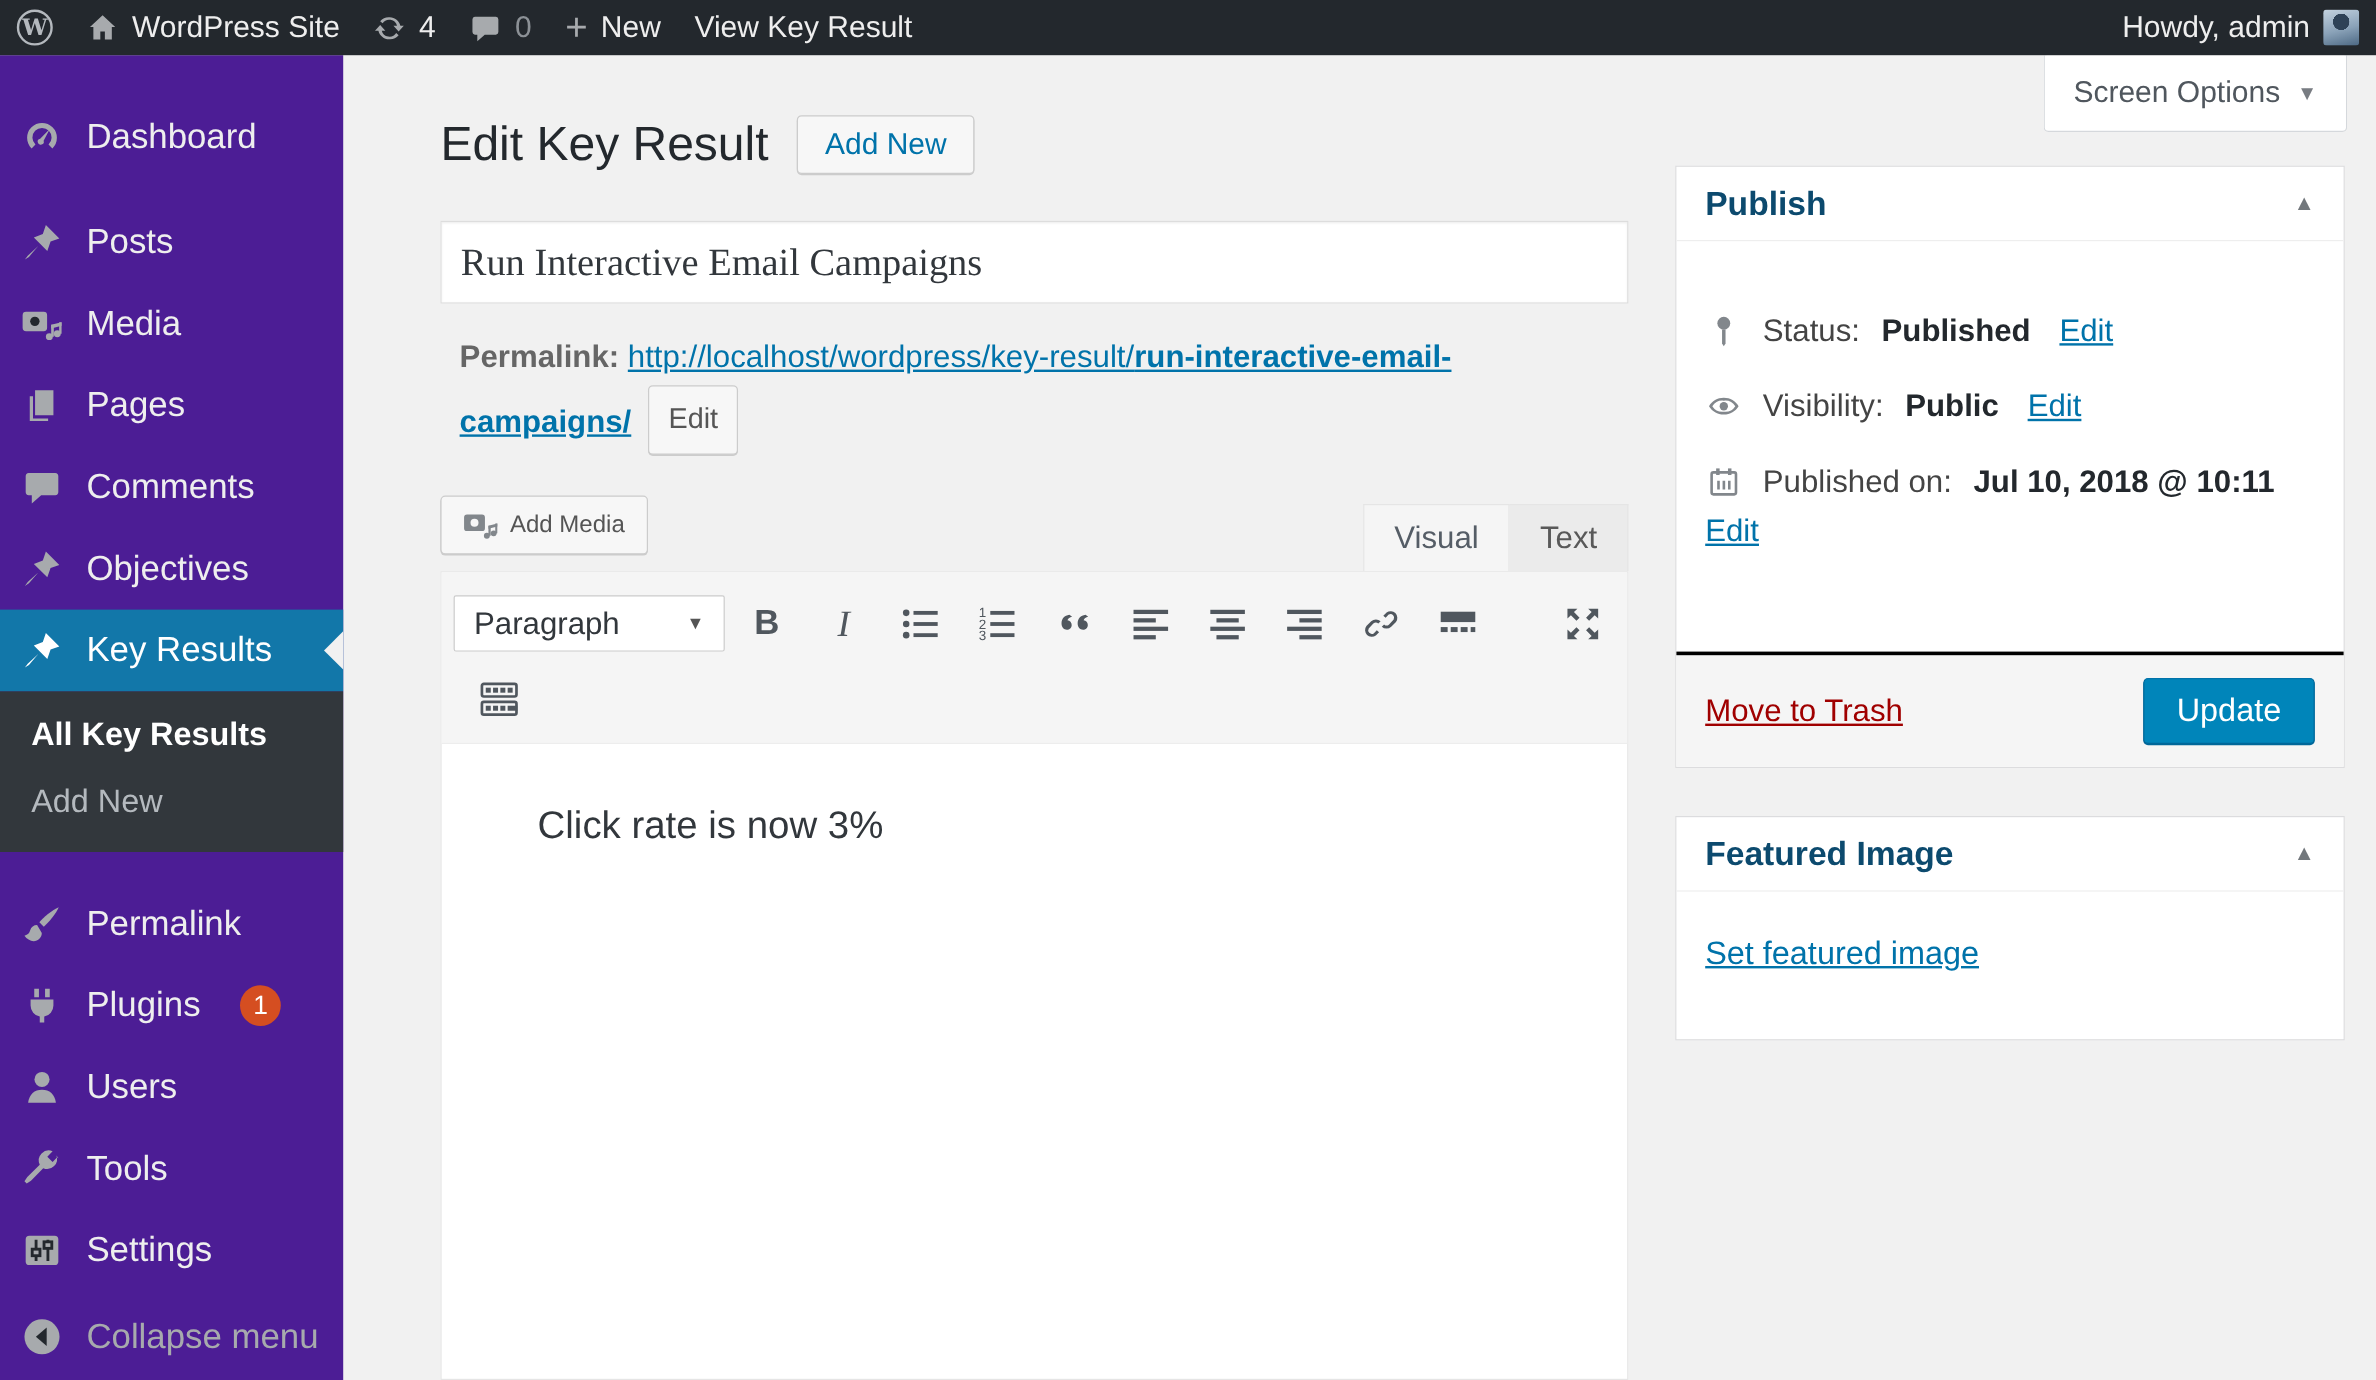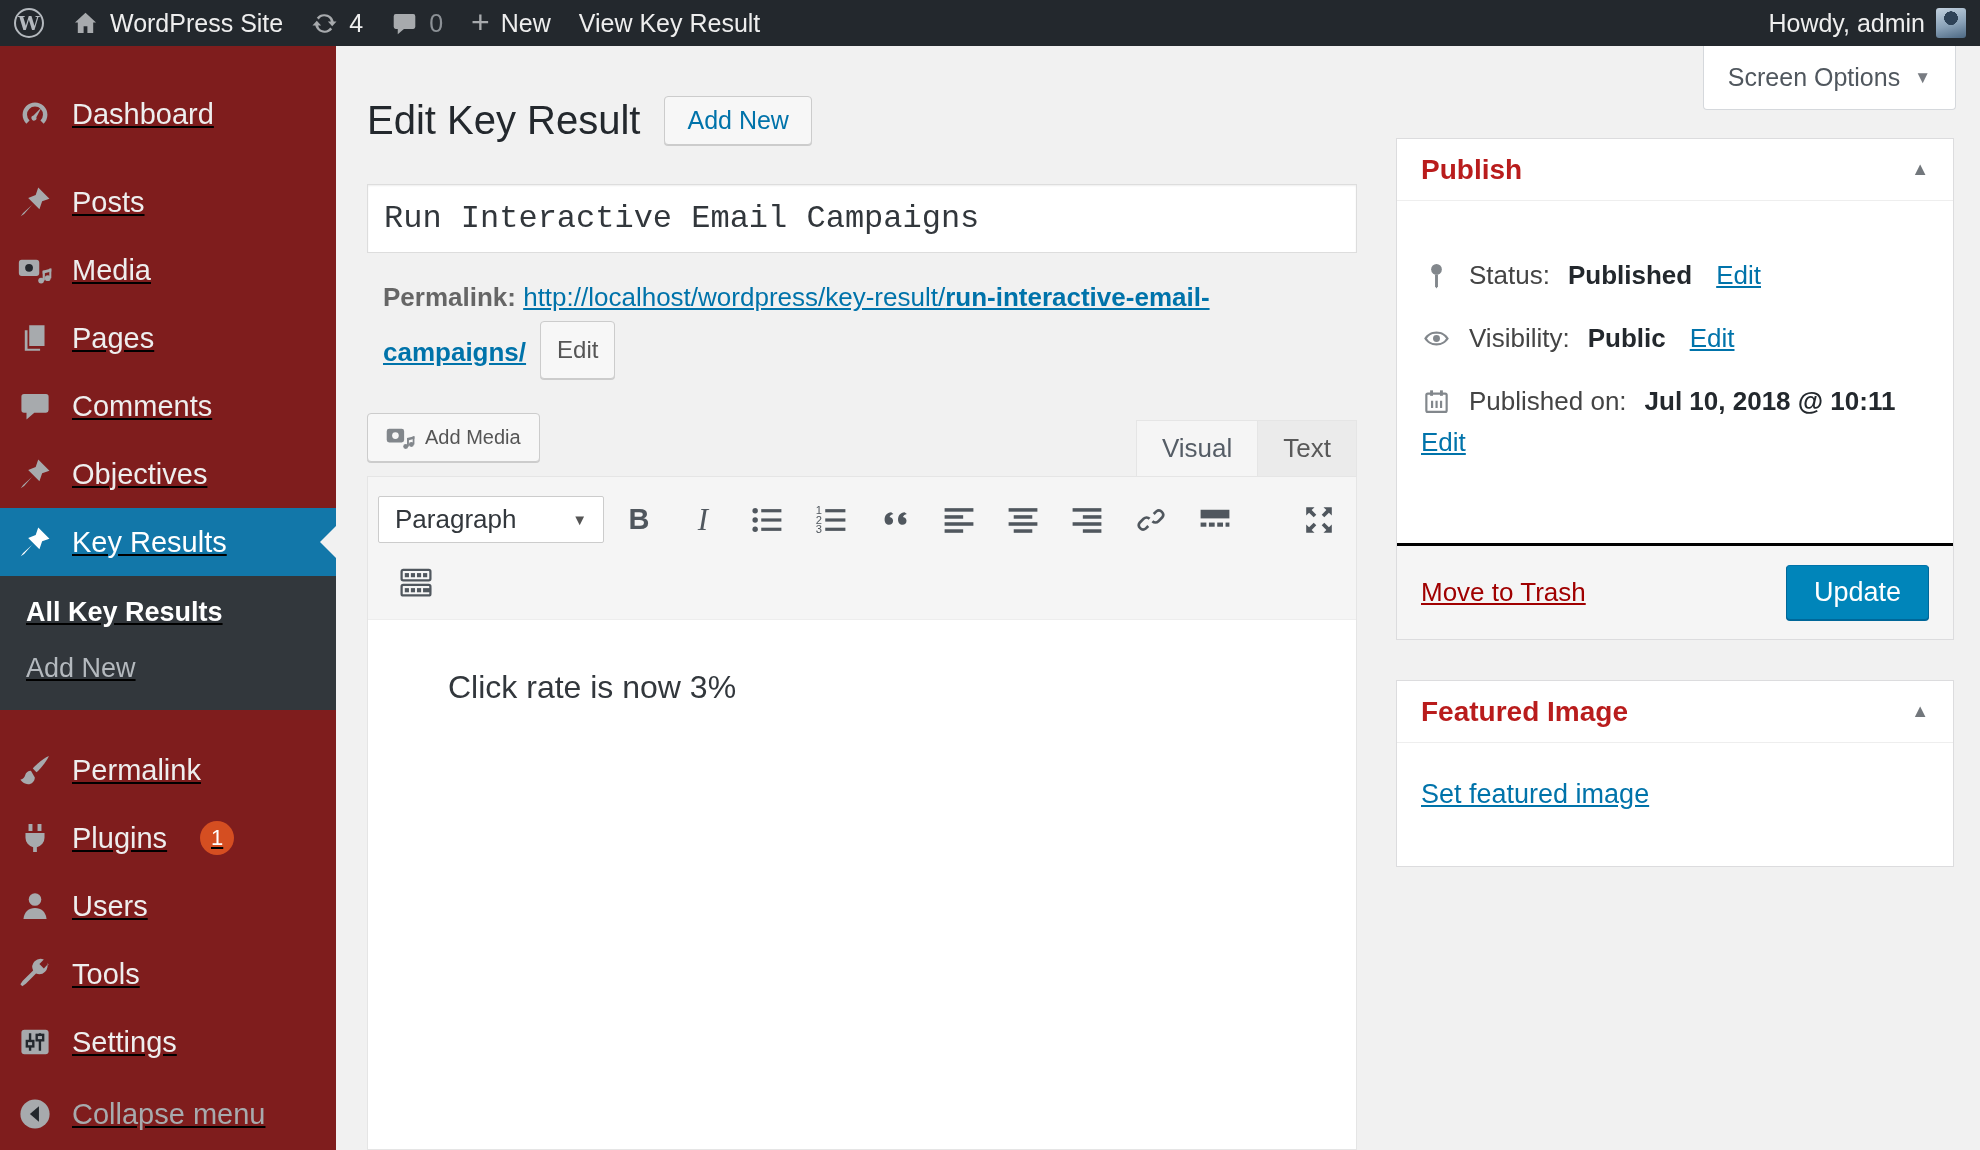--- a/index.html
+++ b/index.html
@@ -18,21 +18,21 @@
             font-family:"DejaVu Serif","Liberation Serif",serif; font-size:19px; font-weight:bold;
             display:flex; align-items:center; justify-content:center; }
   .ab-count-strong { color:#eee; }
   .ab-count-muted { color:#8c9196; }
   .ab-plus { font-size:32px; font-weight:300; color:#a7aaad; line-height:1; margin-top:-3px; }
   .avatar { width:30px; height:30px; border-radius:3px;
             background: radial-gradient(circle at 50% 34%, #2e4257 0 27%, rgba(0,0,0,0) 28%),
                         linear-gradient(165deg,#c3d2df 0%,#8aa2b8 55%,#4c6883 100%); }
 
   
-  .sidebar { position:absolute; left:0; top:46px; width:336px; height:1104px; background:#7f1d1d; z-index:40;text-decoration:underline; }
+  .sidebar { position:absolute; left:0; top:46px; width:286px; height:1104px; background:#4c1d95; z-index:40; }
   .menu { list-style:none; margin-top:34px; }
   .menu-item { position:relative; height:68px; display:flex; align-items:center; gap:19px;
                padding-left:17px; color:#eeeeee; font-size:29px; cursor:pointer; }
   .menu-item .mi { width:36px; display:flex; justify-content:center; color:#a7aaad; --cut:#23282d; }
   .menu-item .mi svg { width:34px; height:34px; fill:currentColor; }
   .menu-sep { height:20px; }
   .menu-item.active { background:#1277a9; color:#fff; }
   .menu-item.active .mi { color:#fff; --cut:#1277a9; }
   .active-arrow { position:absolute; right:0; top:50%; transform:translateY(-50%);
                   width:0; height:0; border-top:16px solid transparent; border-bottom:16px solid transparent;
@@ -57,21 +57,21 @@
 
   .page-header { position:absolute; left:45px; top:50px; display:flex; align-items:center; gap:24px; }
   .page-header h1 { font-size:40px; font-weight:400; color:#23282d; }
   .btn { display:inline-flex; align-items:center; justify-content:center; background:#f7f7f7;
          border:1px solid #ccc; border-radius:4px; color:#555; cursor:pointer;
          box-shadow:0 1px 0 #ccc; }
   .btn-addnew { padding:9px 22px; font-size:25px; color:#0073aa; }
 
   .title-input { position:absolute; left:45px; top:138px; width:990px; height:69px; background:#fff;
                  border:1px solid #ddd; box-shadow:inset 0 1px 2px rgba(0,0,0,.07); padding:0 16px;
-                 font-family:Liberation Mono, monospace; font-size:32px; color:#32373c; }
+                 font-family:Liberation Serif, serif; font-size:32px; color:#32373c; }
 
   .permalink { position:absolute; left:61px; top:227px; width:930px; font-size:26px; line-height:48px; color:#666; }
   .permalink .pl-label { font-weight:bold; }
   .permalink a { color:#0073aa; text-decoration:underline; word-break:normal; }
   .permalink a .slug { font-weight:bold; }
   .btn-edit-slug { padding:4px 16px; font-size:24px; margin-left:14px; vertical-align:3px; }
 
   .media-tools { position:absolute; left:45px; top:367px; width:990px; height:63px; }
   .btn-add-media { position:absolute; left:0; top:0; height:49px; padding:0 18px; gap:10px; font-size:20px; }
   .btn-add-media .mi { color:#82878c; --cut:#f7f7f7; display:flex; }
@@ -95,21 +95,21 @@
   .mce-btn.glyph-b { font-size:29px; font-weight:bold; }
   .mce-btn.glyph-i { font-family:"Liberation Serif","DejaVu Serif",serif; font-style:italic; font-size:31px; }
   .mce-btn.fullscreen { margin-left:40px; }
   .mce-row2 { position:absolute; left:26px; top:82px; }
   .mce-content { padding:46px 80px; font-size:32px; color:#32373c; line-height:42px; }
 
   
   .postbox { position:absolute; left:1076px; width:558px; background:#fff; border:1px solid #dcdcde; }
   .postbox-header { height:62px; display:flex; align-items:center; padding:0 24px;
                     border-bottom:1px solid #eee; }
-  .postbox-header h2 { font-size:28px; font-weight:bold; color:#b91c1c; }
+  .postbox-header h2 { font-size:28px; font-weight:bold; color:#0c4a6e; }
   .postbox-toggle { margin-left:auto; color:#72777c; font-size:18px; cursor:pointer; }
   .publish-box { top:138px; height:502px; }
   .publish-body { padding:32px 24px 0; }
   .preview-row { display:flex; justify-content:flex-end; }
   .btn-preview { padding:11px 26px; font-size:26px; }
   .misc-row { display:flex; align-items:center; gap:18px; font-size:26px; color:#444; }
   .misc-row .mi { color:#82878c; display:flex; width:30px; justify-content:center; }
   .misc-row .mi svg { width:29px; height:29px; fill:currentColor; }
   .misc-row b { color:#23282d; }
   .row-status { margin-top:27px; }

